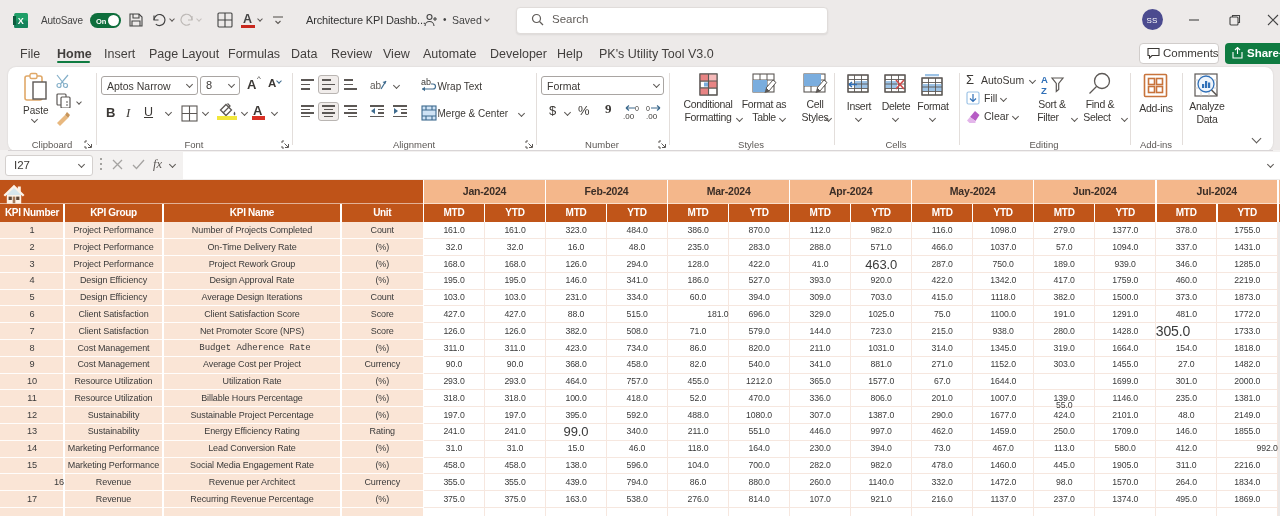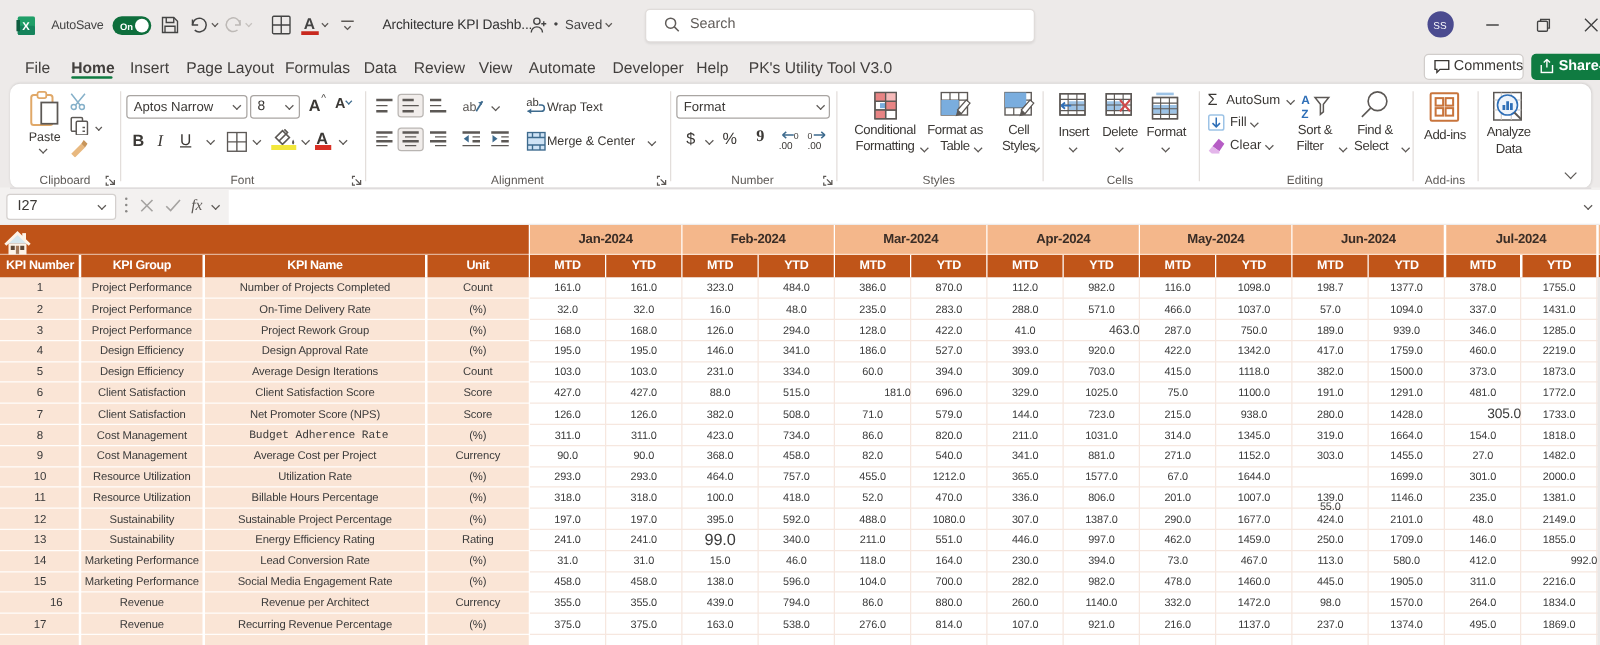--- a/index.html
+++ b/index.html
@@ -511,21 +511,21 @@
 <div class="ab" style="left:423.5px;top:222.0px;width:61.021428571428544px;height:16.788235294117644px;line-height:17.288235294117644px;text-align:center;font-size:8.7px;color:#3a3a3a;letter-spacing:-0.1px;white-space:nowrap;">161.0</div>
 <div class="ab" style="left:484.52142857142854px;top:222.0px;width:61.021428571428544px;height:16.788235294117644px;line-height:17.288235294117644px;text-align:center;font-size:8.7px;color:#3a3a3a;letter-spacing:-0.1px;white-space:nowrap;">161.0</div>
 <div class="ab" style="left:545.5428571428571px;top:222.0px;width:61.0214285714286px;height:16.788235294117644px;line-height:17.288235294117644px;text-align:center;font-size:8.7px;color:#3a3a3a;letter-spacing:-0.1px;white-space:nowrap;">323.0</div>
 <div class="ab" style="left:606.5642857142857px;top:222.0px;width:61.0214285714286px;height:16.788235294117644px;line-height:17.288235294117644px;text-align:center;font-size:8.7px;color:#3a3a3a;letter-spacing:-0.1px;white-space:nowrap;">484.0</div>
 <div class="ab" style="left:667.5857142857143px;top:222.0px;width:61.0214285714286px;height:16.788235294117644px;line-height:17.288235294117644px;text-align:center;font-size:8.7px;color:#3a3a3a;letter-spacing:-0.1px;white-space:nowrap;">386.0</div>
 <div class="ab" style="left:728.6071428571429px;top:222.0px;width:61.02142857142849px;height:16.788235294117644px;line-height:17.288235294117644px;text-align:center;font-size:8.7px;color:#3a3a3a;letter-spacing:-0.1px;white-space:nowrap;">870.0</div>
 <div class="ab" style="left:789.6285714285714px;top:222.0px;width:61.0214285714286px;height:16.788235294117644px;line-height:17.288235294117644px;text-align:center;font-size:8.7px;color:#3a3a3a;letter-spacing:-0.1px;white-space:nowrap;">112.0</div>
 <div class="ab" style="left:850.65px;top:222.0px;width:61.0214285714286px;height:16.788235294117644px;line-height:17.288235294117644px;text-align:center;font-size:8.7px;color:#3a3a3a;letter-spacing:-0.1px;white-space:nowrap;">982.0</div>
 <div class="ab" style="left:911.6714285714286px;top:222.0px;width:61.02142857142849px;height:16.788235294117644px;line-height:17.288235294117644px;text-align:center;font-size:8.7px;color:#3a3a3a;letter-spacing:-0.1px;white-space:nowrap;">116.0</div>
 <div class="ab" style="left:972.6928571428571px;top:222.0px;width:61.021428571428714px;height:16.788235294117644px;line-height:17.288235294117644px;text-align:center;font-size:8.7px;color:#3a3a3a;letter-spacing:-0.1px;white-space:nowrap;">1098.0</div>
-<div class="ab" style="left:1033.7142857142858px;top:222.0px;width:61.02142857142849px;height:16.788235294117644px;line-height:17.288235294117644px;text-align:center;font-size:8.7px;color:#3a3a3a;letter-spacing:-0.1px;white-space:nowrap;">198.7</div>
+<div class="ab" style="left:1033.7142857142858px;top:222.0px;width:61.02142857142849px;height:16.788235294117644px;line-height:17.288235294117644px;text-align:center;font-size:8.7px;color:#3a3a3a;letter-spacing:-0.1px;white-space:nowrap;">279.0</div>
 <div class="ab" style="left:1094.7357142857143px;top:222.0px;width:61.02142857142849px;height:16.788235294117644px;line-height:17.288235294117644px;text-align:center;font-size:8.7px;color:#3a3a3a;letter-spacing:-0.1px;white-space:nowrap;">1377.0</div>
 <div class="ab" style="left:1155.7571428571428px;top:222.0px;width:61.021428571428714px;height:16.788235294117644px;line-height:17.288235294117644px;text-align:center;font-size:8.7px;color:#3a3a3a;letter-spacing:-0.1px;white-space:nowrap;">378.0</div>
 <div class="ab" style="left:1216.7785714285715px;top:222.0px;width:61.02142857142849px;height:16.788235294117644px;line-height:17.288235294117644px;text-align:center;font-size:8.7px;color:#3a3a3a;letter-spacing:-0.1px;white-space:nowrap;">1755.0</div>
 <div class="ab" style="left:0px;top:238.78823529411764px;width:64px;height:16.788235294117644px;line-height:17.288235294117644px;text-align:center;font-size:9.2px;color:#3a3a3a;letter-spacing:-0.1px;white-space:nowrap;">2</div>
 <div class="ab" style="left:64px;top:238.78823529411764px;width:99px;height:16.788235294117644px;line-height:17.288235294117644px;text-align:center;font-size:9px;color:#3a3a3a;letter-spacing:-0.1px;white-space:nowrap;">Project Performance</div>
 <div class="ab" style="left:163px;top:238.78823529411764px;width:178px;height:16.788235294117644px;line-height:17.288235294117644px;text-align:center;font-size:9px;color:#3a3a3a;letter-spacing:-0.1px;white-space:nowrap;">On-Time Delivery Rate</div>
 <div class="ab" style="left:341px;top:238.78823529411764px;width:82.5px;height:16.788235294117644px;line-height:17.288235294117644px;text-align:center;font-size:9px;color:#3a3a3a;letter-spacing:-0.1px;white-space:nowrap;">(%)</div>
 <div class="ab" style="left:423.5px;top:238.78823529411764px;width:61.021428571428544px;height:16.788235294117644px;line-height:17.288235294117644px;text-align:center;font-size:8.7px;color:#3a3a3a;letter-spacing:-0.1px;white-space:nowrap;">32.0</div>
 <div class="ab" style="left:484.52142857142854px;top:238.78823529411764px;width:61.021428571428544px;height:16.788235294117644px;line-height:17.288235294117644px;text-align:center;font-size:8.7px;color:#3a3a3a;letter-spacing:-0.1px;white-space:nowrap;">32.0</div>
 <div class="ab" style="left:545.5428571428571px;top:238.78823529411764px;width:61.0214285714286px;height:16.788235294117644px;line-height:17.288235294117644px;text-align:center;font-size:8.7px;color:#3a3a3a;letter-spacing:-0.1px;white-space:nowrap;">16.0</div>
@@ -544,21 +544,21 @@
 <div class="ab" style="left:64px;top:255.57647058823528px;width:99px;height:16.788235294117644px;line-height:17.288235294117644px;text-align:center;font-size:9px;color:#3a3a3a;letter-spacing:-0.1px;white-space:nowrap;">Project Performance</div>
 <div class="ab" style="left:163px;top:255.57647058823528px;width:178px;height:16.788235294117644px;line-height:17.288235294117644px;text-align:center;font-size:9px;color:#3a3a3a;letter-spacing:-0.1px;white-space:nowrap;">Project Rework Group</div>
 <div class="ab" style="left:341px;top:255.57647058823528px;width:82.5px;height:16.788235294117644px;line-height:17.288235294117644px;text-align:center;font-size:9px;color:#3a3a3a;letter-spacing:-0.1px;white-space:nowrap;">(%)</div>
 <div class="ab" style="left:423.5px;top:255.57647058823528px;width:61.021428571428544px;height:16.788235294117644px;line-height:17.288235294117644px;text-align:center;font-size:8.7px;color:#3a3a3a;letter-spacing:-0.1px;white-space:nowrap;">168.0</div>
 <div class="ab" style="left:484.52142857142854px;top:255.57647058823528px;width:61.021428571428544px;height:16.788235294117644px;line-height:17.288235294117644px;text-align:center;font-size:8.7px;color:#3a3a3a;letter-spacing:-0.1px;white-space:nowrap;">168.0</div>
 <div class="ab" style="left:545.5428571428571px;top:255.57647058823528px;width:61.0214285714286px;height:16.788235294117644px;line-height:17.288235294117644px;text-align:center;font-size:8.7px;color:#3a3a3a;letter-spacing:-0.1px;white-space:nowrap;">126.0</div>
 <div class="ab" style="left:606.5642857142857px;top:255.57647058823528px;width:61.0214285714286px;height:16.788235294117644px;line-height:17.288235294117644px;text-align:center;font-size:8.7px;color:#3a3a3a;letter-spacing:-0.1px;white-space:nowrap;">294.0</div>
 <div class="ab" style="left:667.5857142857143px;top:255.57647058823528px;width:61.0214285714286px;height:16.788235294117644px;line-height:17.288235294117644px;text-align:center;font-size:8.7px;color:#3a3a3a;letter-spacing:-0.1px;white-space:nowrap;">128.0</div>
 <div class="ab" style="left:728.6071428571429px;top:255.57647058823528px;width:61.02142857142849px;height:16.788235294117644px;line-height:17.288235294117644px;text-align:center;font-size:8.7px;color:#3a3a3a;letter-spacing:-0.1px;white-space:nowrap;">422.0</div>
 <div class="ab" style="left:789.6285714285714px;top:255.57647058823528px;width:61.0214285714286px;height:16.788235294117644px;line-height:17.288235294117644px;text-align:center;font-size:8.7px;color:#3a3a3a;letter-spacing:-0.1px;white-space:nowrap;">41.0</div>
-<div class="ab" style="left:850.65px;top:255.57647058823528px;width:61.0214285714286px;height:16.788235294117644px;line-height:17.288235294117644px;text-align:right;font-size:10px;color:#3a3a3a;letter-spacing:-0.1px;white-space:nowrap;">463.0</div>
+<div class="ab" style="left:850.65px;top:255.57647058823528px;width:61.0214285714286px;height:16.788235294117644px;line-height:17.288235294117644px;text-align:center;font-size:13px;color:#3a3a3a;letter-spacing:-0.1px;white-space:nowrap;">463.0</div>
 <div class="ab" style="left:911.6714285714286px;top:255.57647058823528px;width:61.02142857142849px;height:16.788235294117644px;line-height:17.288235294117644px;text-align:center;font-size:8.7px;color:#3a3a3a;letter-spacing:-0.1px;white-space:nowrap;">287.0</div>
 <div class="ab" style="left:972.6928571428571px;top:255.57647058823528px;width:61.021428571428714px;height:16.788235294117644px;line-height:17.288235294117644px;text-align:center;font-size:8.7px;color:#3a3a3a;letter-spacing:-0.1px;white-space:nowrap;">750.0</div>
 <div class="ab" style="left:1033.7142857142858px;top:255.57647058823528px;width:61.02142857142849px;height:16.788235294117644px;line-height:17.288235294117644px;text-align:center;font-size:8.7px;color:#3a3a3a;letter-spacing:-0.1px;white-space:nowrap;">189.0</div>
 <div class="ab" style="left:1094.7357142857143px;top:255.57647058823528px;width:61.02142857142849px;height:16.788235294117644px;line-height:17.288235294117644px;text-align:center;font-size:8.7px;color:#3a3a3a;letter-spacing:-0.1px;white-space:nowrap;">939.0</div>
 <div class="ab" style="left:1155.7571428571428px;top:255.57647058823528px;width:61.021428571428714px;height:16.788235294117644px;line-height:17.288235294117644px;text-align:center;font-size:8.7px;color:#3a3a3a;letter-spacing:-0.1px;white-space:nowrap;">346.0</div>
 <div class="ab" style="left:1216.7785714285715px;top:255.57647058823528px;width:61.02142857142849px;height:16.788235294117644px;line-height:17.288235294117644px;text-align:center;font-size:8.7px;color:#3a3a3a;letter-spacing:-0.1px;white-space:nowrap;">1285.0</div>
 <div class="ab" style="left:0px;top:272.36470588235295px;width:64px;height:16.788235294117644px;line-height:17.288235294117644px;text-align:center;font-size:9.2px;color:#3a3a3a;letter-spacing:-0.1px;white-space:nowrap;">4</div>
 <div class="ab" style="left:64px;top:272.36470588235295px;width:99px;height:16.788235294117644px;line-height:17.288235294117644px;text-align:center;font-size:9px;color:#3a3a3a;letter-spacing:-0.1px;white-space:nowrap;">Design Efficiency</div>
 <div class="ab" style="left:163px;top:272.36470588235295px;width:178px;height:16.788235294117644px;line-height:17.288235294117644px;text-align:center;font-size:9px;color:#3a3a3a;letter-spacing:-0.1px;white-space:nowrap;">Design Approval Rate</div>
 <div class="ab" style="left:341px;top:272.36470588235295px;width:82.5px;height:16.788235294117644px;line-height:17.288235294117644px;text-align:center;font-size:9px;color:#3a3a3a;letter-spacing:-0.1px;white-space:nowrap;">(%)</div>
@@ -621,21 +621,21 @@
 <div class="ab" style="left:545.5428571428571px;top:322.7294117647059px;width:61.0214285714286px;height:16.788235294117644px;line-height:17.288235294117644px;text-align:center;font-size:8.7px;color:#3a3a3a;letter-spacing:-0.1px;white-space:nowrap;">382.0</div>
 <div class="ab" style="left:606.5642857142857px;top:322.7294117647059px;width:61.0214285714286px;height:16.788235294117644px;line-height:17.288235294117644px;text-align:center;font-size:8.7px;color:#3a3a3a;letter-spacing:-0.1px;white-space:nowrap;">508.0</div>
 <div class="ab" style="left:667.5857142857143px;top:322.7294117647059px;width:61.0214285714286px;height:16.788235294117644px;line-height:17.288235294117644px;text-align:center;font-size:8.7px;color:#3a3a3a;letter-spacing:-0.1px;white-space:nowrap;">71.0</div>
 <div class="ab" style="left:728.6071428571429px;top:322.7294117647059px;width:61.02142857142849px;height:16.788235294117644px;line-height:17.288235294117644px;text-align:center;font-size:8.7px;color:#3a3a3a;letter-spacing:-0.1px;white-space:nowrap;">579.0</div>
 <div class="ab" style="left:789.6285714285714px;top:322.7294117647059px;width:61.0214285714286px;height:16.788235294117644px;line-height:17.288235294117644px;text-align:center;font-size:8.7px;color:#3a3a3a;letter-spacing:-0.1px;white-space:nowrap;">144.0</div>
 <div class="ab" style="left:850.65px;top:322.7294117647059px;width:61.0214285714286px;height:16.788235294117644px;line-height:17.288235294117644px;text-align:center;font-size:8.7px;color:#3a3a3a;letter-spacing:-0.1px;white-space:nowrap;">723.0</div>
 <div class="ab" style="left:911.6714285714286px;top:322.7294117647059px;width:61.02142857142849px;height:16.788235294117644px;line-height:17.288235294117644px;text-align:center;font-size:8.7px;color:#3a3a3a;letter-spacing:-0.1px;white-space:nowrap;">215.0</div>
 <div class="ab" style="left:972.6928571428571px;top:322.7294117647059px;width:61.021428571428714px;height:16.788235294117644px;line-height:17.288235294117644px;text-align:center;font-size:8.7px;color:#3a3a3a;letter-spacing:-0.1px;white-space:nowrap;">938.0</div>
 <div class="ab" style="left:1033.7142857142858px;top:322.7294117647059px;width:61.02142857142849px;height:16.788235294117644px;line-height:17.288235294117644px;text-align:center;font-size:8.7px;color:#3a3a3a;letter-spacing:-0.1px;white-space:nowrap;">280.0</div>
 <div class="ab" style="left:1094.7357142857143px;top:322.7294117647059px;width:61.02142857142849px;height:16.788235294117644px;line-height:17.288235294117644px;text-align:center;font-size:8.7px;color:#3a3a3a;letter-spacing:-0.1px;white-space:nowrap;">1428.0</div>
-<div class="ab" style="left:1155.7571428571428px;top:322.7294117647059px;width:61.021428571428714px;height:16.788235294117644px;line-height:17.288235294117644px;text-align:right;font-size:11px;color:#3a3a3a;letter-spacing:-0.1px;white-space:nowrap;">305.0</div>
+<div class="ab" style="left:1155.7571428571428px;top:322.7294117647059px;width:61.021428571428714px;height:16.788235294117644px;line-height:17.288235294117644px;text-align:left;font-size:14px;color:#3a3a3a;letter-spacing:-0.1px;white-space:nowrap;">305.0</div>
 <div class="ab" style="left:1216.7785714285715px;top:322.7294117647059px;width:61.02142857142849px;height:16.788235294117644px;line-height:17.288235294117644px;text-align:center;font-size:8.7px;color:#3a3a3a;letter-spacing:-0.1px;white-space:nowrap;">1733.0</div>
 <div class="ab" style="left:0px;top:339.5176470588235px;width:64px;height:16.788235294117644px;line-height:17.288235294117644px;text-align:center;font-size:9.2px;color:#3a3a3a;letter-spacing:-0.1px;white-space:nowrap;">8</div>
 <div class="ab" style="left:64px;top:339.5176470588235px;width:99px;height:16.788235294117644px;line-height:17.288235294117644px;text-align:center;font-size:9px;color:#3a3a3a;letter-spacing:-0.1px;white-space:nowrap;">Cost Management</div>
 <div class="ab" style="left:166px;top:339.5176470588235px;width:178px;height:16.788235294117644px;line-height:17.288235294117644px;text-align:center;font-size:9px;color:#3a3a3a;letter-spacing:-0.1px;white-space:nowrap;font-family:Liberation Mono, monospace;">Budget Adherence Rate</div>
 <div class="ab" style="left:341px;top:339.5176470588235px;width:82.5px;height:16.788235294117644px;line-height:17.288235294117644px;text-align:center;font-size:9px;color:#3a3a3a;letter-spacing:-0.1px;white-space:nowrap;">(%)</div>
 <div class="ab" style="left:423.5px;top:339.5176470588235px;width:61.021428571428544px;height:16.788235294117644px;line-height:17.288235294117644px;text-align:center;font-size:8.7px;color:#3a3a3a;letter-spacing:-0.1px;white-space:nowrap;">311.0</div>
 <div class="ab" style="left:484.52142857142854px;top:339.5176470588235px;width:61.021428571428544px;height:16.788235294117644px;line-height:17.288235294117644px;text-align:center;font-size:8.7px;color:#3a3a3a;letter-spacing:-0.1px;white-space:nowrap;">311.0</div>
 <div class="ab" style="left:545.5428571428571px;top:339.5176470588235px;width:61.0214285714286px;height:16.788235294117644px;line-height:17.288235294117644px;text-align:center;font-size:8.7px;color:#3a3a3a;letter-spacing:-0.1px;white-space:nowrap;">423.0</div>
 <div class="ab" style="left:606.5642857142857px;top:339.5176470588235px;width:61.0214285714286px;height:16.788235294117644px;line-height:17.288235294117644px;text-align:center;font-size:8.7px;color:#3a3a3a;letter-spacing:-0.1px;white-space:nowrap;">734.0</div>
 <div class="ab" style="left:667.5857142857143px;top:339.5176470588235px;width:61.0214285714286px;height:16.788235294117644px;line-height:17.288235294117644px;text-align:center;font-size:8.7px;color:#3a3a3a;letter-spacing:-0.1px;white-space:nowrap;">86.0</div>
@@ -767,21 +767,21 @@
 <div class="ab" style="left:667.5857142857143px;top:457.035294117647px;width:61.0214285714286px;height:16.788235294117644px;line-height:17.288235294117644px;text-align:center;font-size:8.7px;color:#3a3a3a;letter-spacing:-0.1px;white-space:nowrap;">104.0</div>
 <div class="ab" style="left:728.6071428571429px;top:457.035294117647px;width:61.02142857142849px;height:16.788235294117644px;line-height:17.288235294117644px;text-align:center;font-size:8.7px;color:#3a3a3a;letter-spacing:-0.1px;white-space:nowrap;">700.0</div>
 <div class="ab" style="left:789.6285714285714px;top:457.035294117647px;width:61.0214285714286px;height:16.788235294117644px;line-height:17.288235294117644px;text-align:center;font-size:8.7px;color:#3a3a3a;letter-spacing:-0.1px;white-space:nowrap;">282.0</div>
 <div class="ab" style="left:850.65px;top:457.035294117647px;width:61.0214285714286px;height:16.788235294117644px;line-height:17.288235294117644px;text-align:center;font-size:8.7px;color:#3a3a3a;letter-spacing:-0.1px;white-space:nowrap;">982.0</div>
 <div class="ab" style="left:911.6714285714286px;top:457.035294117647px;width:61.02142857142849px;height:16.788235294117644px;line-height:17.288235294117644px;text-align:center;font-size:8.7px;color:#3a3a3a;letter-spacing:-0.1px;white-space:nowrap;">478.0</div>
 <div class="ab" style="left:972.6928571428571px;top:457.035294117647px;width:61.021428571428714px;height:16.788235294117644px;line-height:17.288235294117644px;text-align:center;font-size:8.7px;color:#3a3a3a;letter-spacing:-0.1px;white-space:nowrap;">1460.0</div>
 <div class="ab" style="left:1033.7142857142858px;top:457.035294117647px;width:61.02142857142849px;height:16.788235294117644px;line-height:17.288235294117644px;text-align:center;font-size:8.7px;color:#3a3a3a;letter-spacing:-0.1px;white-space:nowrap;">445.0</div>
 <div class="ab" style="left:1094.7357142857143px;top:457.035294117647px;width:61.02142857142849px;height:16.788235294117644px;line-height:17.288235294117644px;text-align:center;font-size:8.7px;color:#3a3a3a;letter-spacing:-0.1px;white-space:nowrap;">1905.0</div>
 <div class="ab" style="left:1155.7571428571428px;top:457.035294117647px;width:61.021428571428714px;height:16.788235294117644px;line-height:17.288235294117644px;text-align:center;font-size:8.7px;color:#3a3a3a;letter-spacing:-0.1px;white-space:nowrap;">311.0</div>
 <div class="ab" style="left:1216.7785714285715px;top:457.035294117647px;width:61.02142857142849px;height:16.788235294117644px;line-height:17.288235294117644px;text-align:center;font-size:8.7px;color:#3a3a3a;letter-spacing:-0.1px;white-space:nowrap;">2216.0</div>
-<div class="ab" style="left:0px;top:473.82352941176464px;width:64px;height:16.788235294117644px;line-height:17.288235294117644px;text-align:left;font-size:9.2px;color:#3a3a3a;letter-spacing:-0.1px;white-space:nowrap;margin-left:40px;">16</div>
+<div class="ab" style="left:0px;top:473.82352941176464px;width:64px;height:16.788235294117644px;line-height:17.288235294117644px;text-align:right;font-size:9.2px;color:#3a3a3a;letter-spacing:-0.1px;white-space:nowrap;">16</div>
 <div class="ab" style="left:64px;top:473.82352941176464px;width:99px;height:16.788235294117644px;line-height:17.288235294117644px;text-align:center;font-size:9px;color:#3a3a3a;letter-spacing:-0.1px;white-space:nowrap;">Revenue</div>
 <div class="ab" style="left:163px;top:473.82352941176464px;width:178px;height:16.788235294117644px;line-height:17.288235294117644px;text-align:center;font-size:9px;color:#3a3a3a;letter-spacing:-0.1px;white-space:nowrap;">Revenue per Architect</div>
 <div class="ab" style="left:341px;top:473.82352941176464px;width:82.5px;height:16.788235294117644px;line-height:17.288235294117644px;text-align:center;font-size:9px;color:#3a3a3a;letter-spacing:-0.1px;white-space:nowrap;">Currency</div>
 <div class="ab" style="left:423.5px;top:473.82352941176464px;width:61.021428571428544px;height:16.788235294117644px;line-height:17.288235294117644px;text-align:center;font-size:8.7px;color:#3a3a3a;letter-spacing:-0.1px;white-space:nowrap;">355.0</div>
 <div class="ab" style="left:484.52142857142854px;top:473.82352941176464px;width:61.021428571428544px;height:16.788235294117644px;line-height:17.288235294117644px;text-align:center;font-size:8.7px;color:#3a3a3a;letter-spacing:-0.1px;white-space:nowrap;">355.0</div>
 <div class="ab" style="left:545.5428571428571px;top:473.82352941176464px;width:61.0214285714286px;height:16.788235294117644px;line-height:17.288235294117644px;text-align:center;font-size:8.7px;color:#3a3a3a;letter-spacing:-0.1px;white-space:nowrap;">439.0</div>
 <div class="ab" style="left:606.5642857142857px;top:473.82352941176464px;width:61.0214285714286px;height:16.788235294117644px;line-height:17.288235294117644px;text-align:center;font-size:8.7px;color:#3a3a3a;letter-spacing:-0.1px;white-space:nowrap;">794.0</div>
 <div class="ab" style="left:667.5857142857143px;top:473.82352941176464px;width:61.0214285714286px;height:16.788235294117644px;line-height:17.288235294117644px;text-align:center;font-size:8.7px;color:#3a3a3a;letter-spacing:-0.1px;white-space:nowrap;">86.0</div>
 <div class="ab" style="left:728.6071428571429px;top:473.82352941176464px;width:61.02142857142849px;height:16.788235294117644px;line-height:17.288235294117644px;text-align:center;font-size:8.7px;color:#3a3a3a;letter-spacing:-0.1px;white-space:nowrap;">880.0</div>
 <div class="ab" style="left:789.6285714285714px;top:473.82352941176464px;width:61.0214285714286px;height:16.788235294117644px;line-height:17.288235294117644px;text-align:center;font-size:8.7px;color:#3a3a3a;letter-spacing:-0.1px;white-space:nowrap;">260.0</div>

